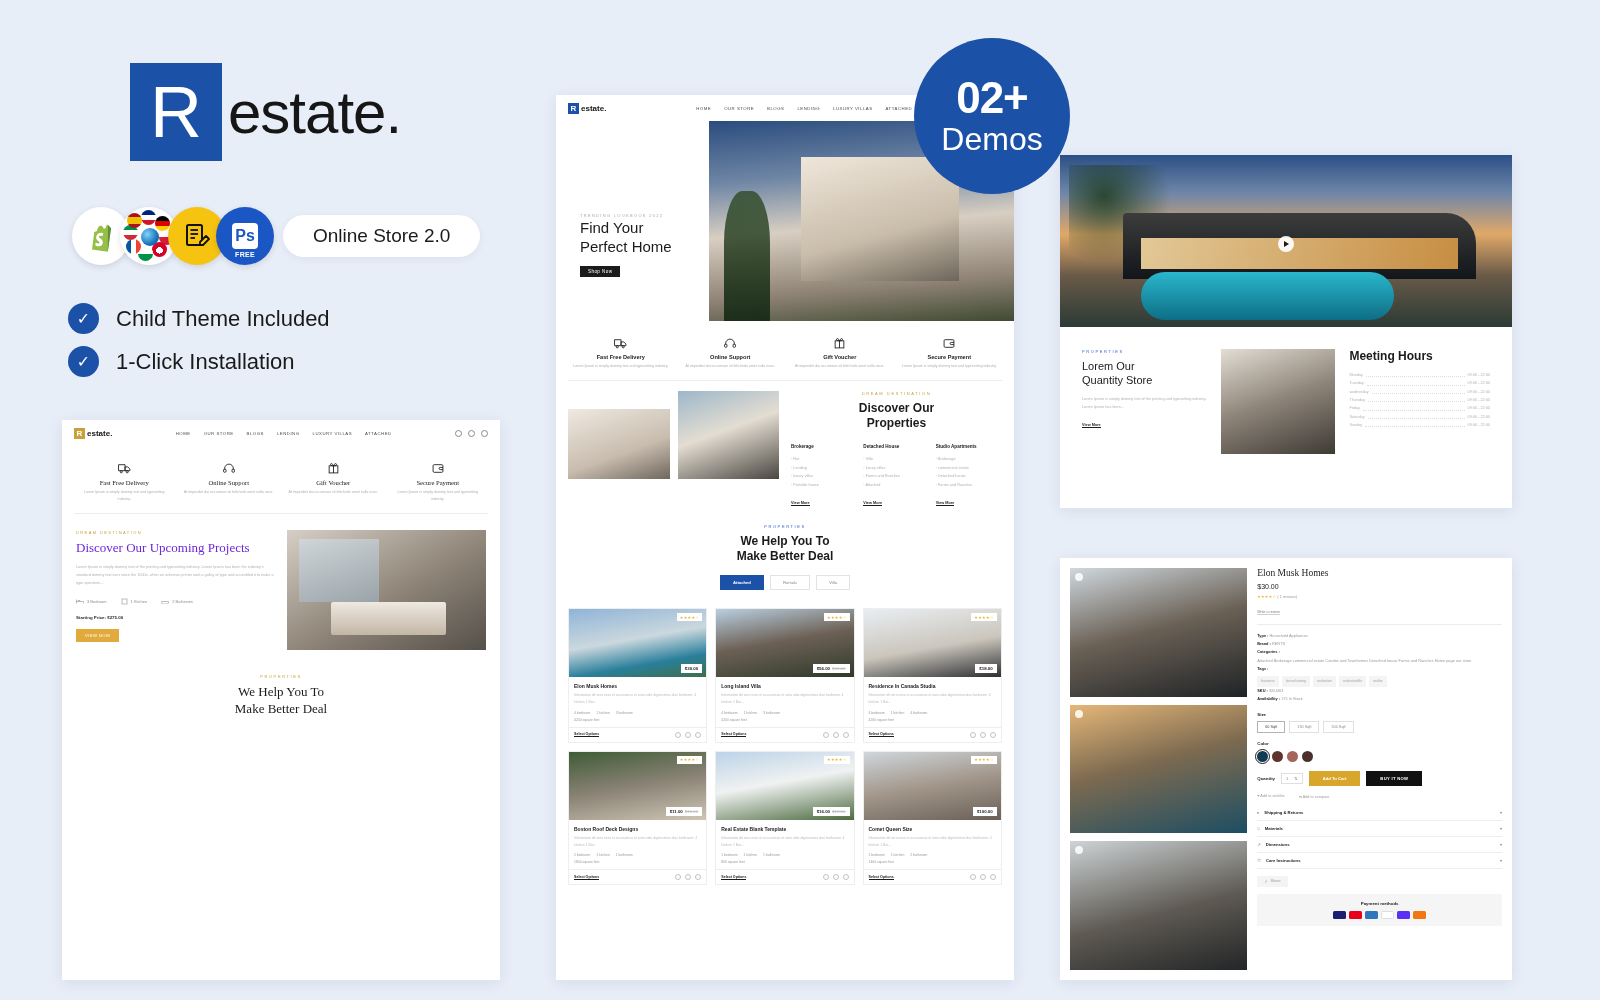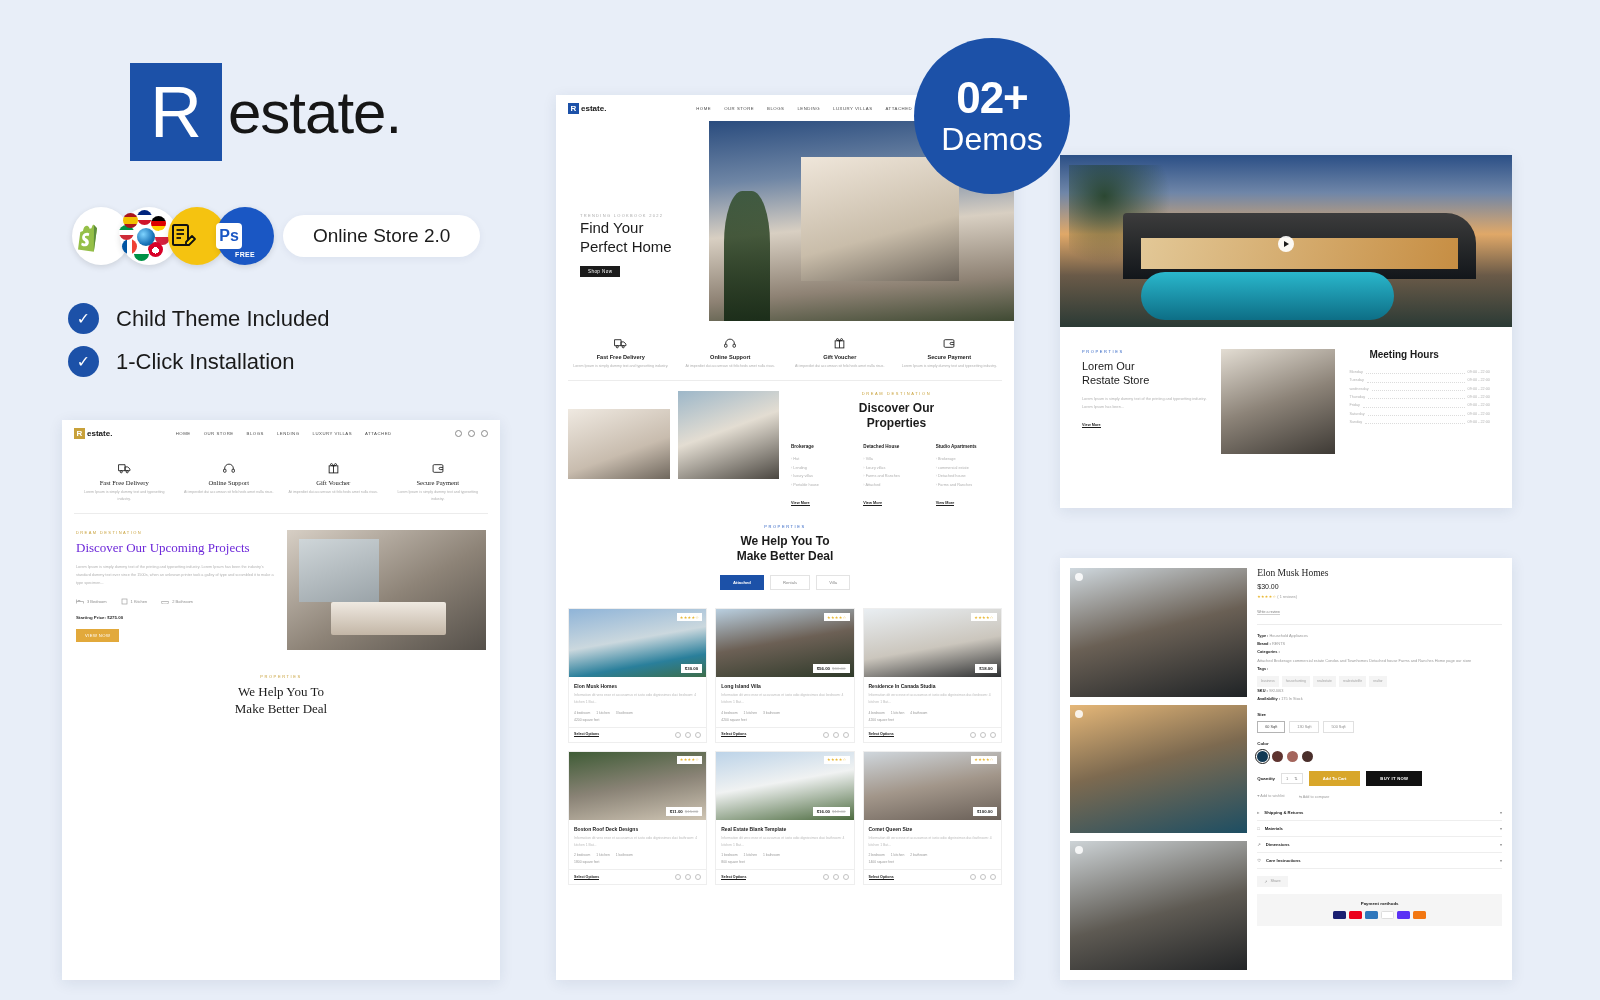--- a/index.html
+++ b/index.html
@@ -17,21 +17,21 @@
   .logo-row { position: absolute; left: 130px; top: 63px; display: flex; align-items: center; }
   .logo-mark {
     width: 92px; height: 98px; background: #1c51a8; color: #fff;
     font-size: 72px; line-height: 98px; text-align: center; font-weight: 400;
     font-family: "Liberation Sans", sans-serif;
   }
   .logo-word { font-size: 60px; letter-spacing: -1px; color: #161616; margin-left: 6px; font-weight: 400; }
 
   .badge-row { position: absolute; left: 72px; top: 207px; display: flex; align-items: center; }
   .badge { width: 58px; height: 58px; border-radius: 50%; display: flex; align-items: center;
-           box-shadow: 0 2px 6px rgba(0,0,0,.12); position: relative; }
+           justify-content: center; box-shadow: 0 2px 6px rgba(0,0,0,.12); position: relative; }
   .badge + .badge { margin-left: -10px; }
   .b-shopify { background: #fff; }
   .b-flags { background: #fff; }
   .b-rtl { background: #f5c310; }
   .b-ps { background: #1a57c4; }
   .b-ps .ps-box { width: 26px; height: 26px; background: #fff; border-radius: 4px; color: #1a57c4;
                   font-size: 16px; font-weight: bold; line-height: 26px; text-align: center; }
   .b-ps .ps-free { position: absolute; bottom: 7px; left: 0; right: 0; text-align: center;
                    font-size: 7px; font-weight: bold; color: #fff; letter-spacing: .3px; }
   .flag-wheel { position: relative; width: 50px; height: 50px; }
@@ -205,21 +205,21 @@
   .play { position: absolute; left: 50%; top: 52%; transform: translate(-50%,-50%);
     width: 16px; height: 16px; border-radius: 50%; background: rgba(255,255,255,.92);
     display: flex; align-items: center; justify-content: center; }
   .play:after { content:""; border-left: 5px solid #1b1b1b; border-top: 3.2px solid transparent;
     border-bottom: 3.2px solid transparent; margin-left: 1.5px; }
   .tr-body { display: flex; padding: 22px 22px 0; gap: 14px; }
   .tr-c1 { width: 33%; }
   .tr-h { font-size: 11px; color: #1b1b1b; line-height: 1.3; margin-top: 5px; font-weight: 400; }
   .tr-c2 { width: 30%; height: 105px; background: linear-gradient(160deg,#e3ddd3,#8c8378 50%,#3e3a35); }
   .tr-c3 { width: 37%; }
-  .tr-c3 h4 { font-size: 10px; color: #1b1b1b; font-weight: 700; margin-left: 20px; }
+  .tr-c3 h4 { font-size: 12px; color: #1b1b1b; font-weight: 700; }
   .hours { margin-top: 8px; }
   .hrow { display: flex; align-items: flex-end; font-size: 3.8px; color: #b3b3b3; line-height: 2.2; }
   .hrow .dots { flex: 1; border-bottom: 1px dotted #dcdcdc; margin: 0 3px 2px; }
 
   
   .br-wrap { display: flex; padding: 10px; gap: 10px; height: 100%; }
   .br-gallery { width: 42%; display: flex; flex-direction: column; gap: 8px; }
   .gimg { flex: 1; position: relative; }
   .gimg.g1 { background: linear-gradient(165deg,#cfd8de,#6a6055 48%,#1f2326); }
   .gimg.g2 { background: linear-gradient(165deg,#e5b778,#7d6a50 45%,#1d4e63); }
@@ -750,21 +750,21 @@
       <div class="villa"></div>
       <div class="lamp"></div>
       <div class="pool2"></div>
       <div class="play"></div>
     </div>
     <div class="tr-body">
       <div class="tr-c1">
         <div class="sect-eyebrow blue">PROPERTIES</div>
         <div class="tr-h">
           <span>Lorem Our</span><br>
-          <span>Restate Store</span>
+          <span>Quantity Store</span>
         </div>
         <div class="proj-p">Lorem Ipsum is simply dummy text of the printing and typesetting industry. Lorem Ipsum has been...</div>
         <div class="viewmore" style="margin-top:10px">View More</div>
       </div>
       <div class="tr-c2"></div>
       <div class="tr-c3">
         <h4>Meeting Hours</h4>
         <div class="hours">
           <div class="hrow">
               <span>Monday</span>

